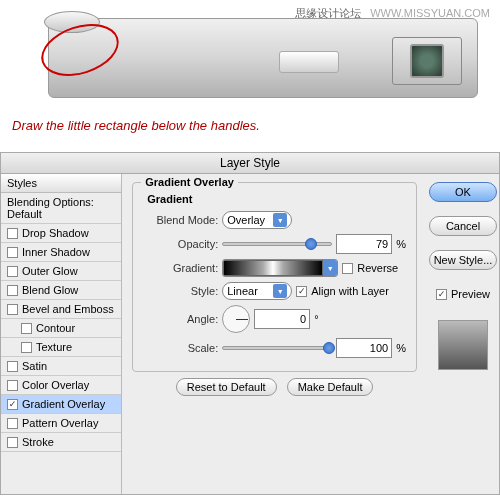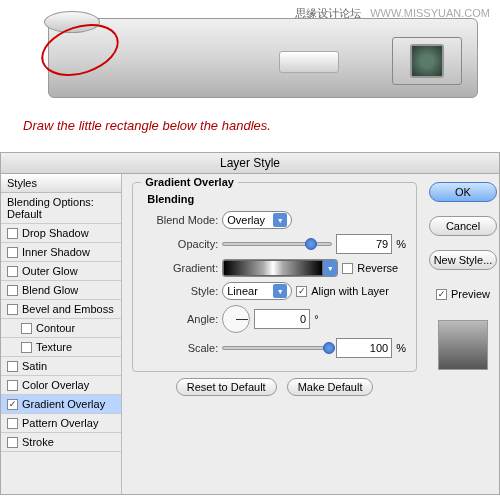--- a/index.html
+++ b/index.html
@@ -7,21 +7,21 @@
 .top-area{height:148px;padding:8px;position:relative}
 .watermark{position:absolute;top:6px;right:10px;color:#aaa;font-size:11px}
 .watermark .cn{color:#666;margin-right:6px}
 .camera-area{height:92px;position:relative;margin-top:10px}
 .camera-top{position:absolute;left:40px;top:0;width:430px;height:80px;background:linear-gradient(180deg,#f0f0f0,#d5d5d5,#b0b0b0);border:1px solid #999;border-radius:6px}
 .cam-flash{position:absolute;left:230px;top:32px;width:60px;height:22px;background:linear-gradient(180deg,#fff,#d0d0d0);border:1px solid #aaa;border-radius:3px}
 .cam-view{position:absolute;right:15px;top:18px;width:70px;height:48px;background:linear-gradient(180deg,#e8e8e8,#c0c0c0);border:1px solid #888;border-radius:3px;display:flex;align-items:center;justify-content:center}
 .cam-lens{width:34px;height:34px;background:radial-gradient(circle,#5a7a6a 30%,#2a3a30);border-radius:3px;border:2px solid #999}
 .cam-dial{position:absolute;left:-5px;top:-8px;width:56px;height:22px;background:linear-gradient(180deg,#f8f8f8,#c8c8c8);border:1px solid #999;border-radius:50%}
 .red-ellipse{position:absolute;left:32px;top:8px;width:80px;height:48px;border:2px solid #c00;border-radius:50%;transform:rotate(-18deg);z-index:5}
-.instruction{color:#a00;font-style:italic;font-size:13px;margin-top:8px;margin-left:15px}
+.instruction{color:#a00;font-style:italic;font-size:13px;margin-top:8px;margin-left:4px}
 .dialog{border:1px solid #aaa;margin-top:4px}
 .title-bar{background:linear-gradient(180deg,#f0f0f0,#d8d8d8);text-align:center;padding:3px;border-bottom:1px solid #aaa;font-size:12px}
 .dialog-body{display:flex;background:#ededed;height:320px}
 .styles-panel{width:130px;border-right:1px solid #bbb}
 .styles-header{background:linear-gradient(180deg,#fff,#e0e0e0);padding:3px 6px;border-bottom:1px solid #bbb}
 .styles-blending{padding:3px 6px;border-bottom:1px solid #ccc;background:#ededed}
 .style-item{padding:3px 6px;border-bottom:1px solid #ccc;display:flex;align-items:center;gap:4px}
 .style-item.indent{padding-left:20px}
 .style-item.selected{background:#b8d4ff}
 .chk{width:11px;height:11px;border:1px solid #888;background:#fff;display:inline-flex;align-items:center;justify-content:center;font-size:9px;color:#333}
@@ -123,21 +123,21 @@
           <div class="style-item">
             <span class="chk"></span>
             <span>Stroke</span>
           </div>
         </div>
     </div>
 
     <div class="main-panel">
       <div class="fieldset">
         <span class="legend">Gradient Overlay</span>
-        <div class="inner-legend">Blending</div>
+        <div class="inner-legend">Gradient</div>
 
         <div class="row">
           <span class="lbl">Blend Mode:</span>
           <div class="select">
             <span>Overlay</span>
               <span class="arr">▾</span>
           </div>
         </div>
 
         <div class="row">

